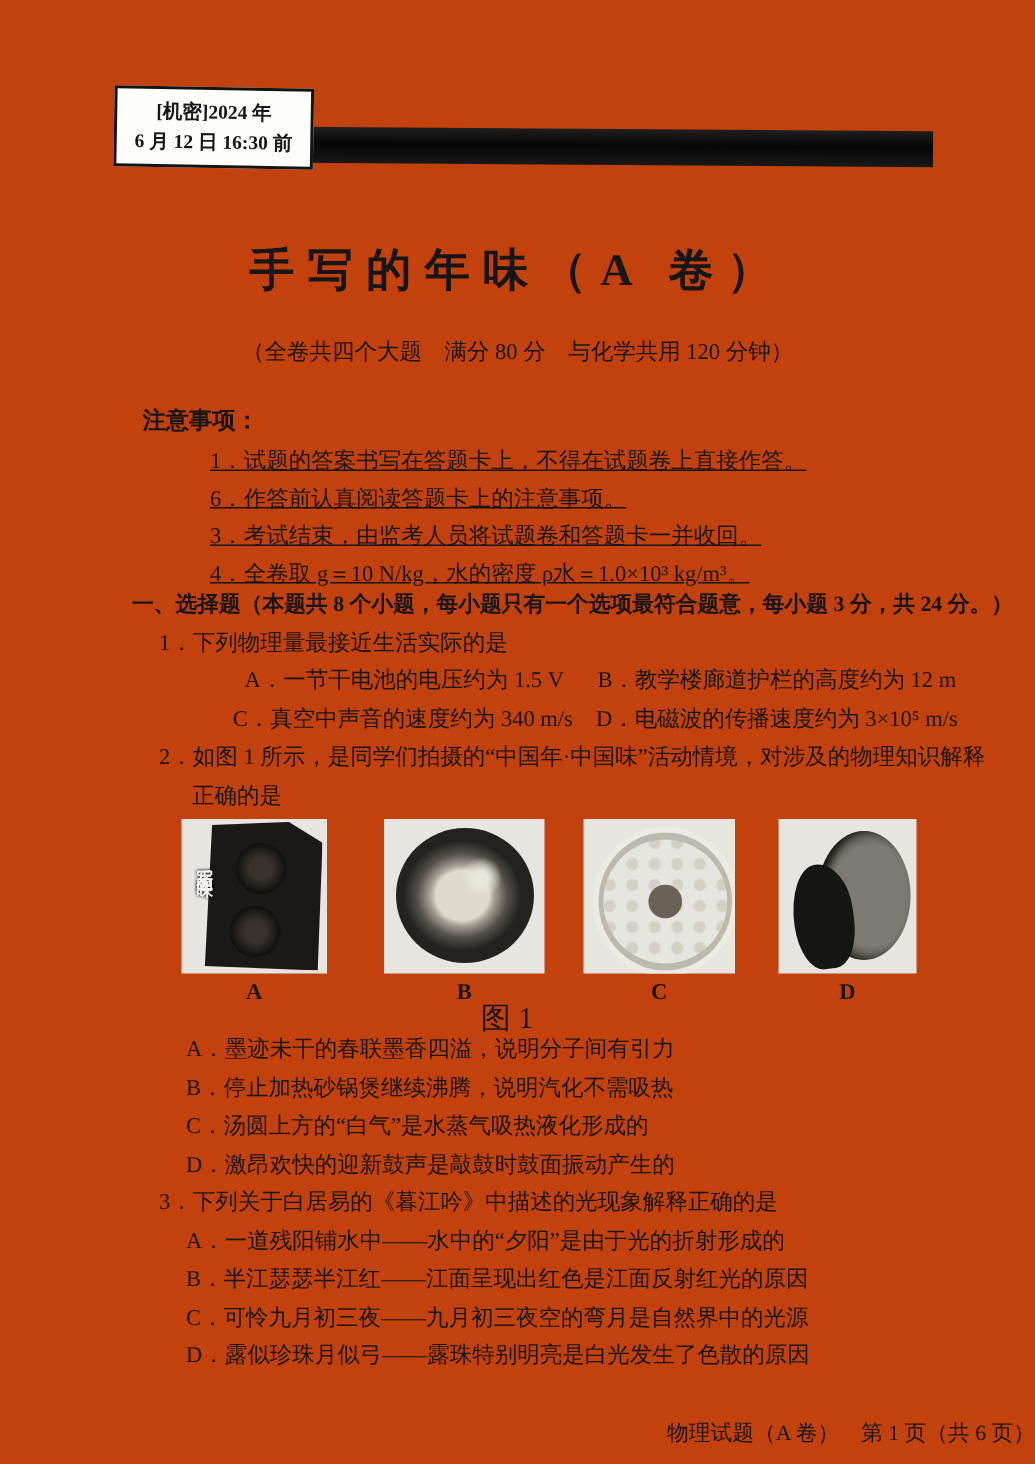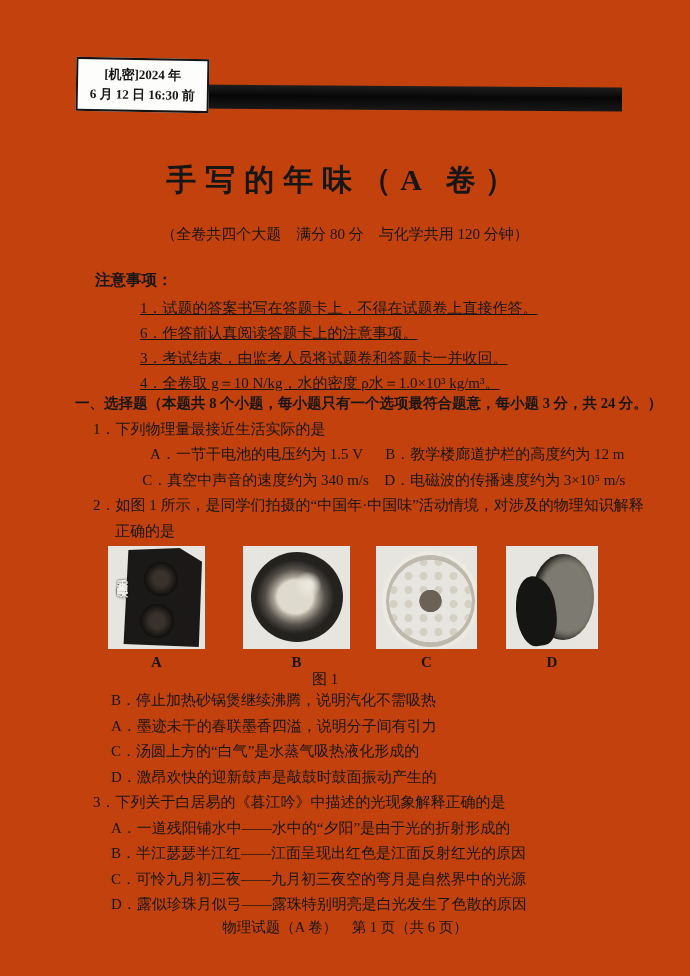--- a/index.html
+++ b/index.html
@@ -23,34 +23,34 @@
     font-size:21px;font-weight:bold;letter-spacing:1px;}
   .title-paper{position:absolute;top:160px;left:0;width:100%;text-align:center;
     font-size:30px;font-weight:bold;letter-spacing:9px;}
   .meta-line{position:absolute;top:225px;left:0;width:100%;text-align:center;
     font-size:15px;font-weight:normal;}
   
   .notice-heading{position:absolute;top:270px;left:95px;font-size:15.5px;font-weight:bold;}
   .notice-items{position:absolute;top:296px;left:140px;font-size:15px;line-height:25px;}
   .notice-items div{white-space:nowrap;text-decoration:underline;}
   
-  .main{position:absolute;top:391px;left:5px;width:640px;font-size:15px;line-height:25.5px;}
+  .main{position:absolute;top:391px;left:18px;width:640px;font-size:15px;line-height:25.5px;}
   .section-heading{padding-left:70px;font-weight:bold;white-space:nowrap;font-size:14.5px;}
   .q-stem{padding-left:88px;white-space:nowrap;}
   .q-wrap{margin-left:110px;text-indent:-22px;width:532px;}
   .opt-row{padding-left:106px;white-space:nowrap;text-align:center;}
   .opt-row .col1{display:inline-block;width:250px;}
   .opt-line{padding-left:106px;white-space:nowrap;}
   
   .figure{position:relative;height:144px;}
   .fig{position:absolute;top:2px;text-align:center;}
   .fig .ph{height:103px;position:relative;overflow:hidden;background:#e6e5e0;}
   .fig .lbl{margin-top:3px;font-size:15px;font-weight:bold;line-height:20px;}
   .fig-caption{position:absolute;bottom:0;left:0;width:100%;text-align:center;
-    font-size:15px;line-height:18px;}
+    font-size:20px;line-height:18px;}
   
   .ph-a .dark{position:absolute;left:14px;top:2px;width:80px;height:99px;background:#1a1917;
     clip-path:polygon(8% 2%,72% 0%,100% 14%,96% 100%,2% 97%);}
   .ph-a .blob1,.ph-a .blob2{position:absolute;width:34px;height:34px;border-radius:50%;
     background:radial-gradient(circle,#39322c 30%,#100f0d 70%);}
   .ph-a .blob1{left:36px;top:16px;}
   .ph-a .blob2{left:32px;top:58px;}
   .vtext{position:absolute;left:1px;top:24px;writing-mode:vertical-rl;color:#f2f1ec;
     font-size:11px;font-weight:bold;letter-spacing:2px;text-shadow:0 0 2px #000;z-index:3;}
   
@@ -69,21 +69,21 @@
       radial-gradient(circle,#d4d0c2 3.5px,rgba(0,0,0,0) 4.5px);
     background-size:100% 100%,100% 100%,15px 14px;}
   
   .ph-d{background:linear-gradient(160deg,#4a4945,#2b2a27 70%);}
   .ph-d .drum{position:absolute;right:4px;top:8px;width:62px;height:86px;border-radius:50%;
     background:radial-gradient(ellipse at 60% 50%,#7d7a71 0 55%,#4e4c46 80%,#302f2b 100%);
     box-shadow:inset 4px 0 6px #15140f;}
   .ph-d .person{position:absolute;left:10px;top:30px;width:40px;height:70px;background:#151513;
     border-radius:48% 52% 40% 40%/55% 45% 45% 45%;transform:rotate(-8deg);}
   
-  .footer{position:absolute;top:918px;left:0;width:100%;text-align:center;font-size:14.5px;}
+  .footer{position:absolute;top:946px;left:0;width:100%;text-align:right;font-size:14.5px;}
 </style>
 </head>
 <body>
 
 <div class="page">
 
   <div class="redact-bar"></div>
   <div class="stamp-box">
     <span>[机密]2024 年</span>
     <span>6 月 12 日 16:30 前</span>
@@ -142,22 +142,22 @@
       <div class="fig" style="left:501px;width:92px;">
         <div class="ph ph-d">
           <div class="drum"></div>
           <div class="person"></div>
         </div>
         <div class="lbl">D</div>
       </div>
       <div class="fig-caption">图 1</div>
     </div>
 
+    <div class="opt-line">A．墨迹未干的春联墨香四溢，说明分子间有引力</div>
     <div class="opt-line">B．停止加热砂锅煲继续沸腾，说明汽化不需吸热</div>
-    <div class="opt-line">A．墨迹未干的春联墨香四溢，说明分子间有引力</div>
     <div class="opt-line">C．汤圆上方的“白气”是水蒸气吸热液化形成的</div>
     <div class="opt-line">D．激昂欢快的迎新鼓声是敲鼓时鼓面振动产生的</div>
 
     <div class="q-stem">3．下列关于白居易的《暮江吟》中描述的光现象解释正确的是</div>
     <div class="opt-line">A．一道残阳铺水中——水中的“夕阳”是由于光的折射形成的</div>
     <div class="opt-line">B．半江瑟瑟半江红——江面呈现出红色是江面反射红光的原因</div>
     <div class="opt-line">C．可怜九月初三夜——九月初三夜空的弯月是自然界中的光源</div>
     <div class="opt-line">D．露似珍珠月似弓——露珠特别明亮是白光发生了色散的原因</div>
 
   </div>

